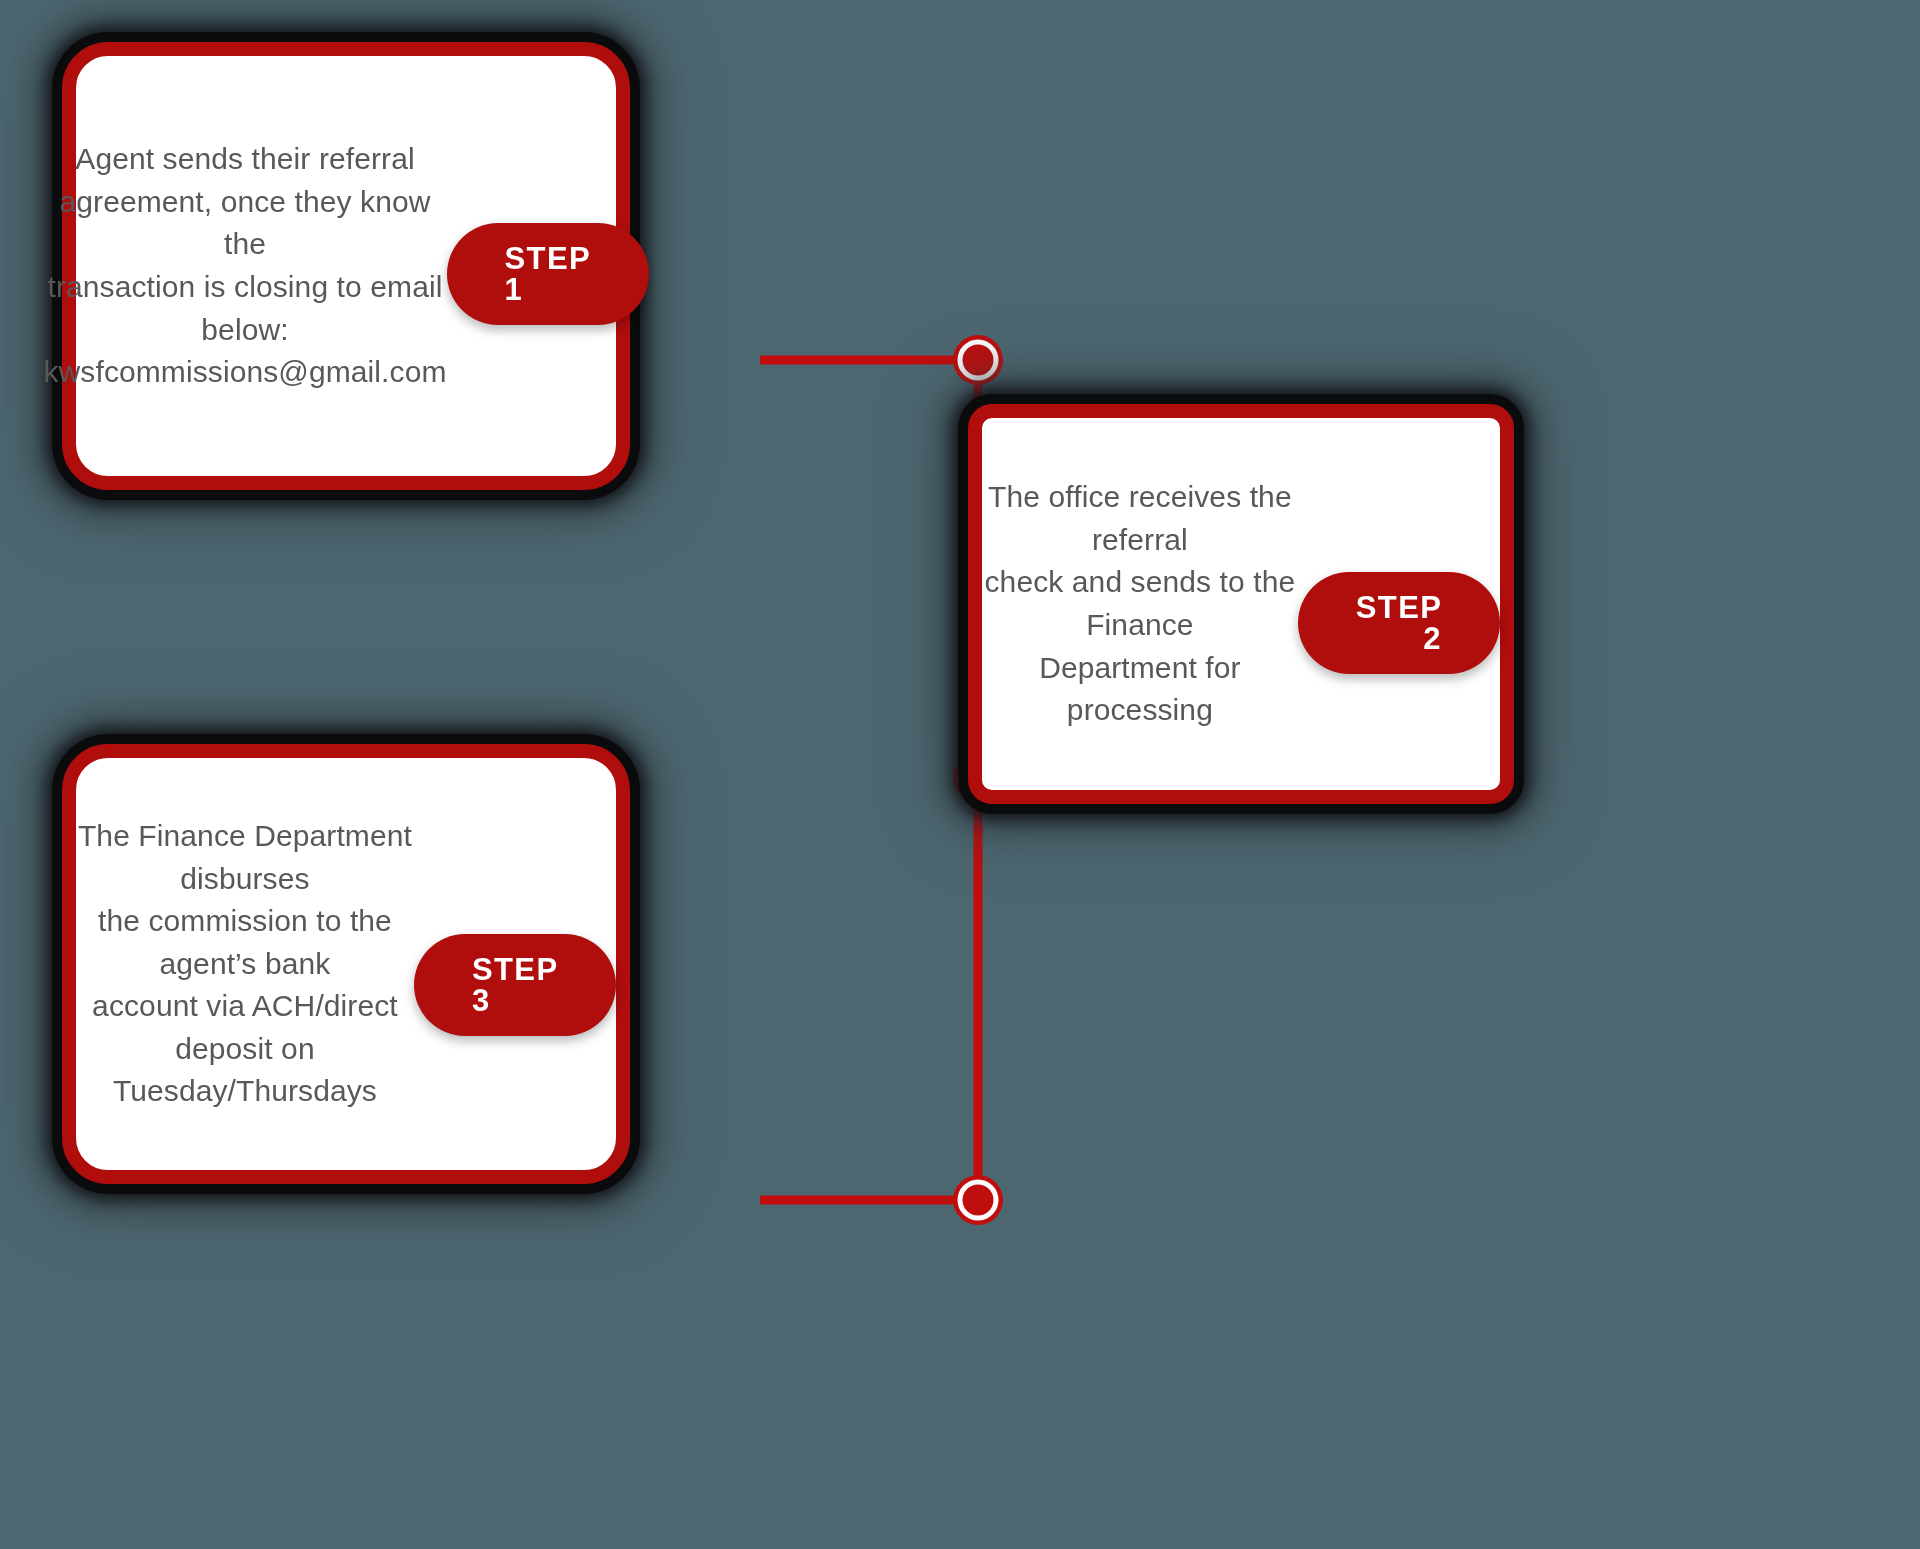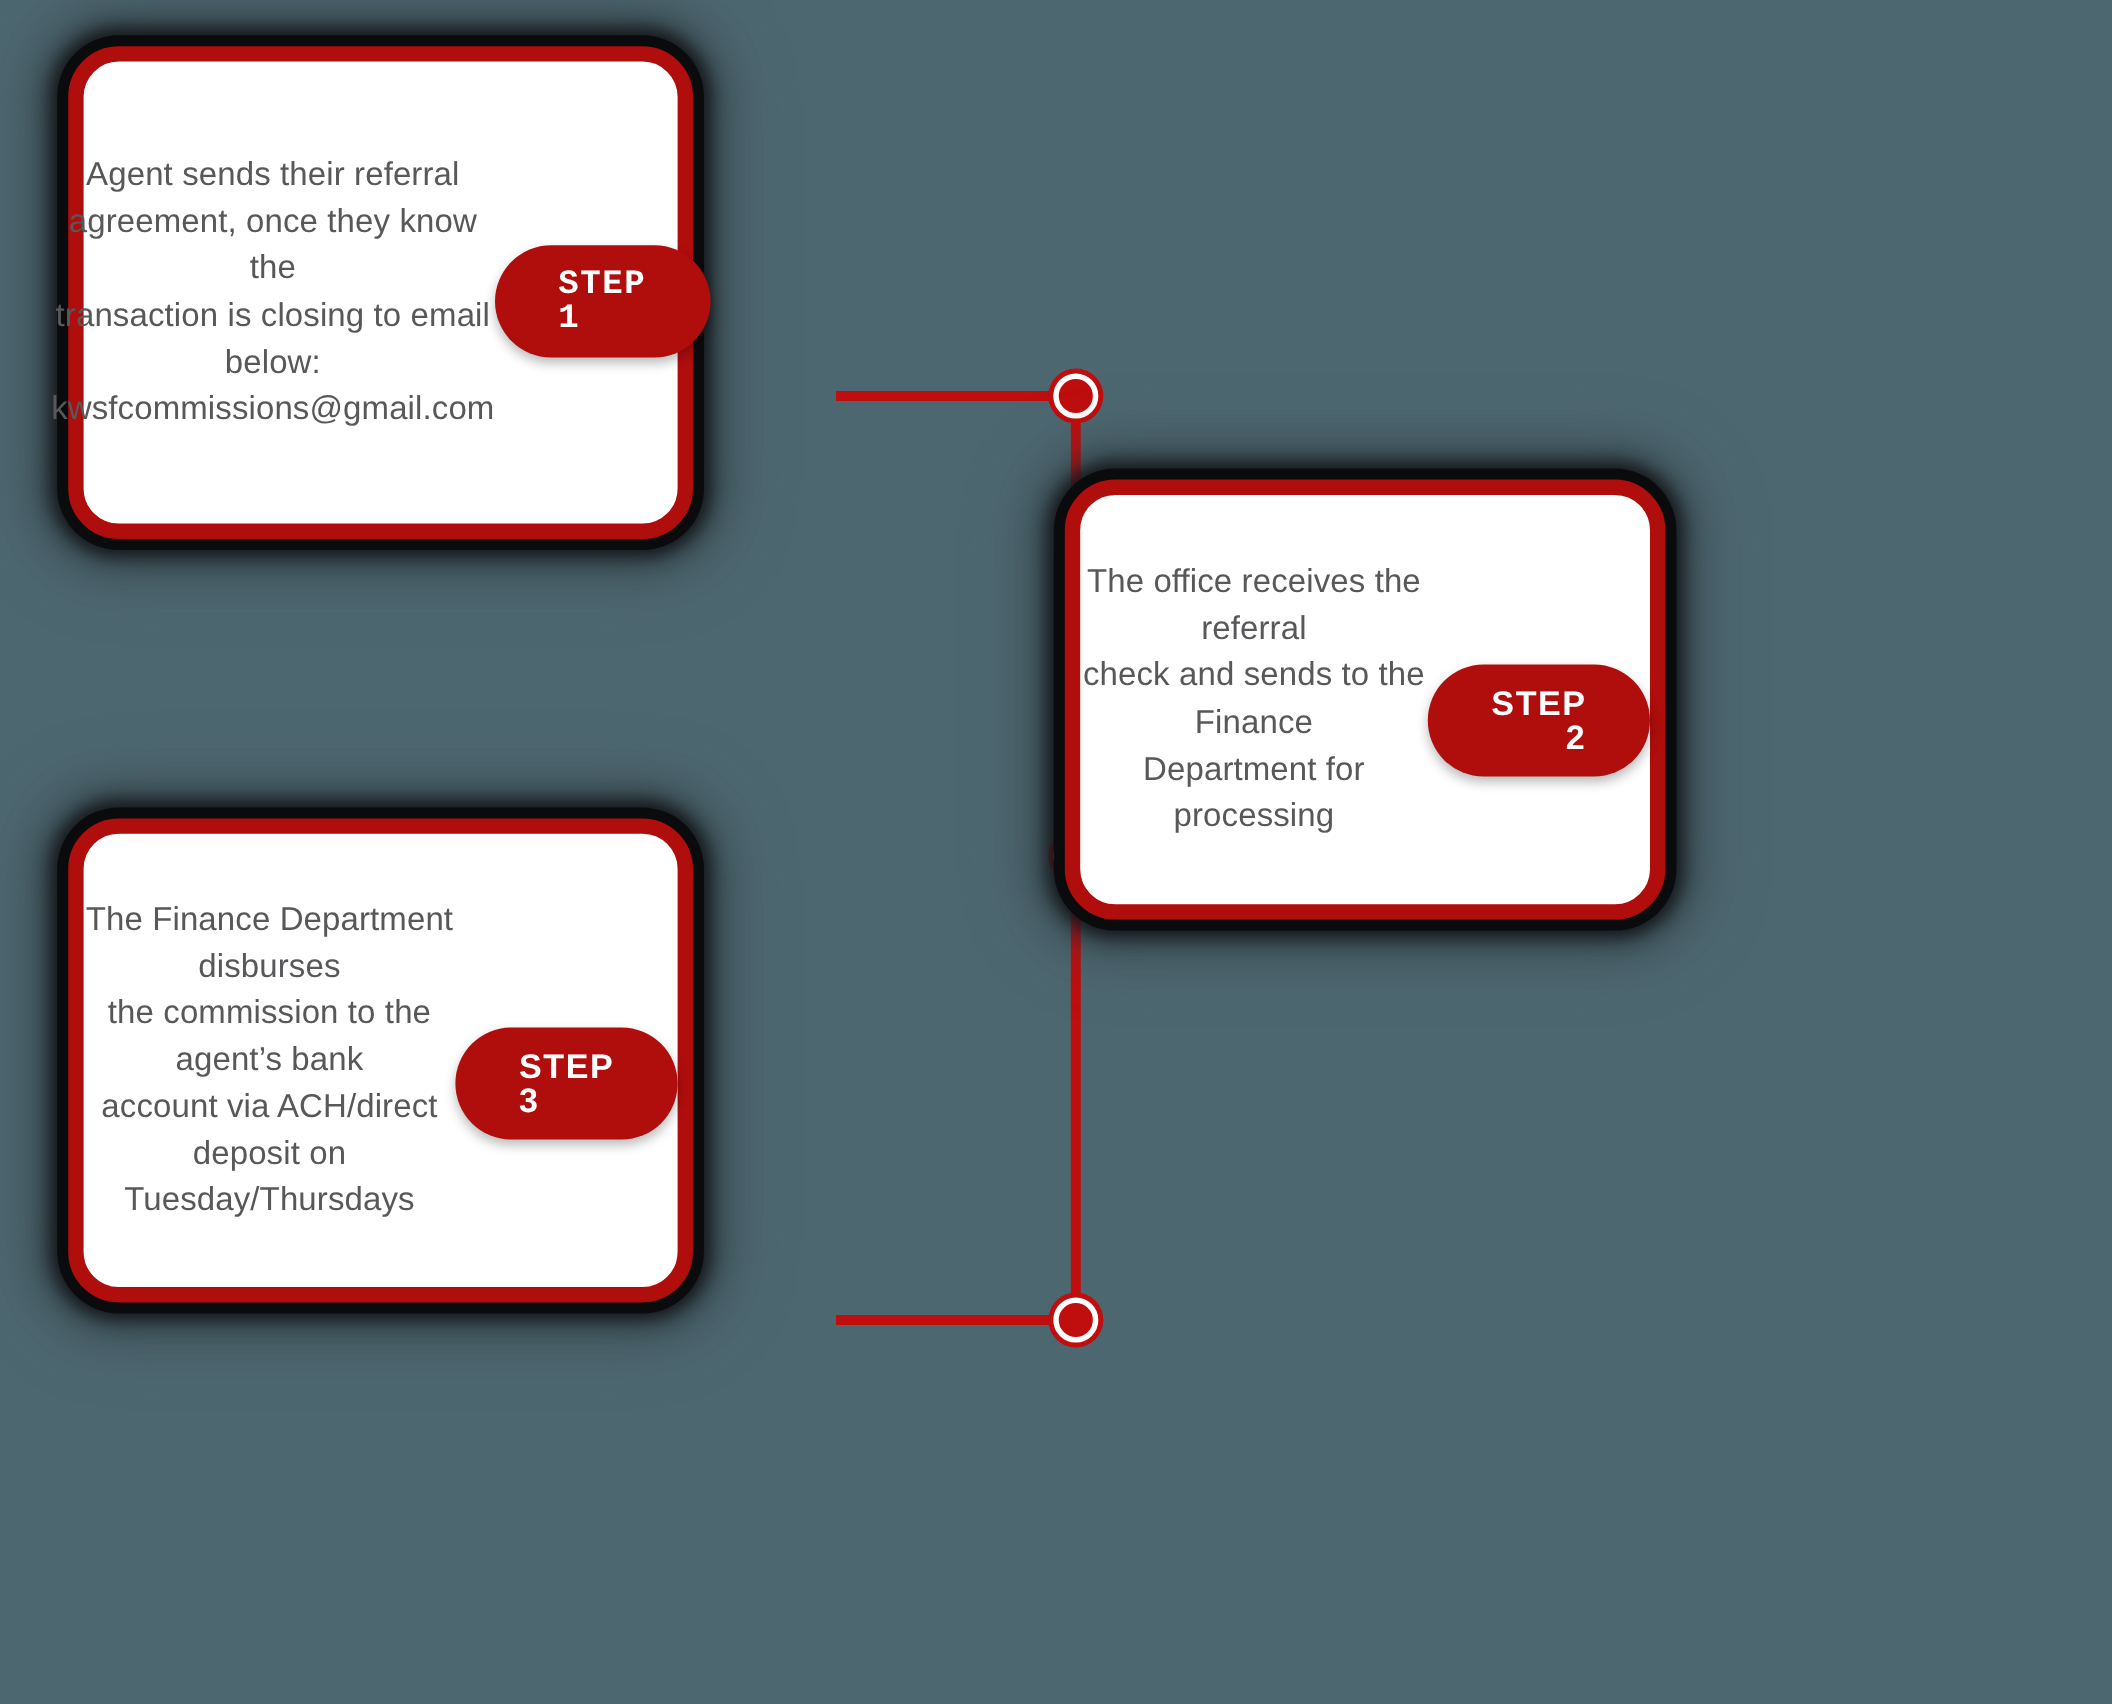--- a/index.html
+++ b/index.html
@@ -65,26 +65,26 @@
     line-height: 1;
     user-select: none;
   }
 
   
   #card-1 {
     left: 62px;  top: 42px;
     width: 568px; height: 448px;
   }
   #card-1 .card-text { width: 430px; }
-  #card-1 .step-badge { margin-top: 16px; font-family: Liberation Mono, monospace; }
+  #card-1 .step-badge { margin-top: 16px; }
 
   
   #card-2 {
-    left: 968px; top: 436px;
-    width: 546px; height: 400px;
+    left: 968px; top: 404px;
+    width: 546px; height: 400px; border-radius: 24px;
   }
   #card-2 .card-text { width: 420px; }
   #card-2 .step-badge { margin-top: 38px; text-align: right; }
 
   
   #card-3 {
     left: 62px;  top: 744px;
     width: 568px; height: 440px;
   }
   #card-3 .card-text { width: 450px; }

